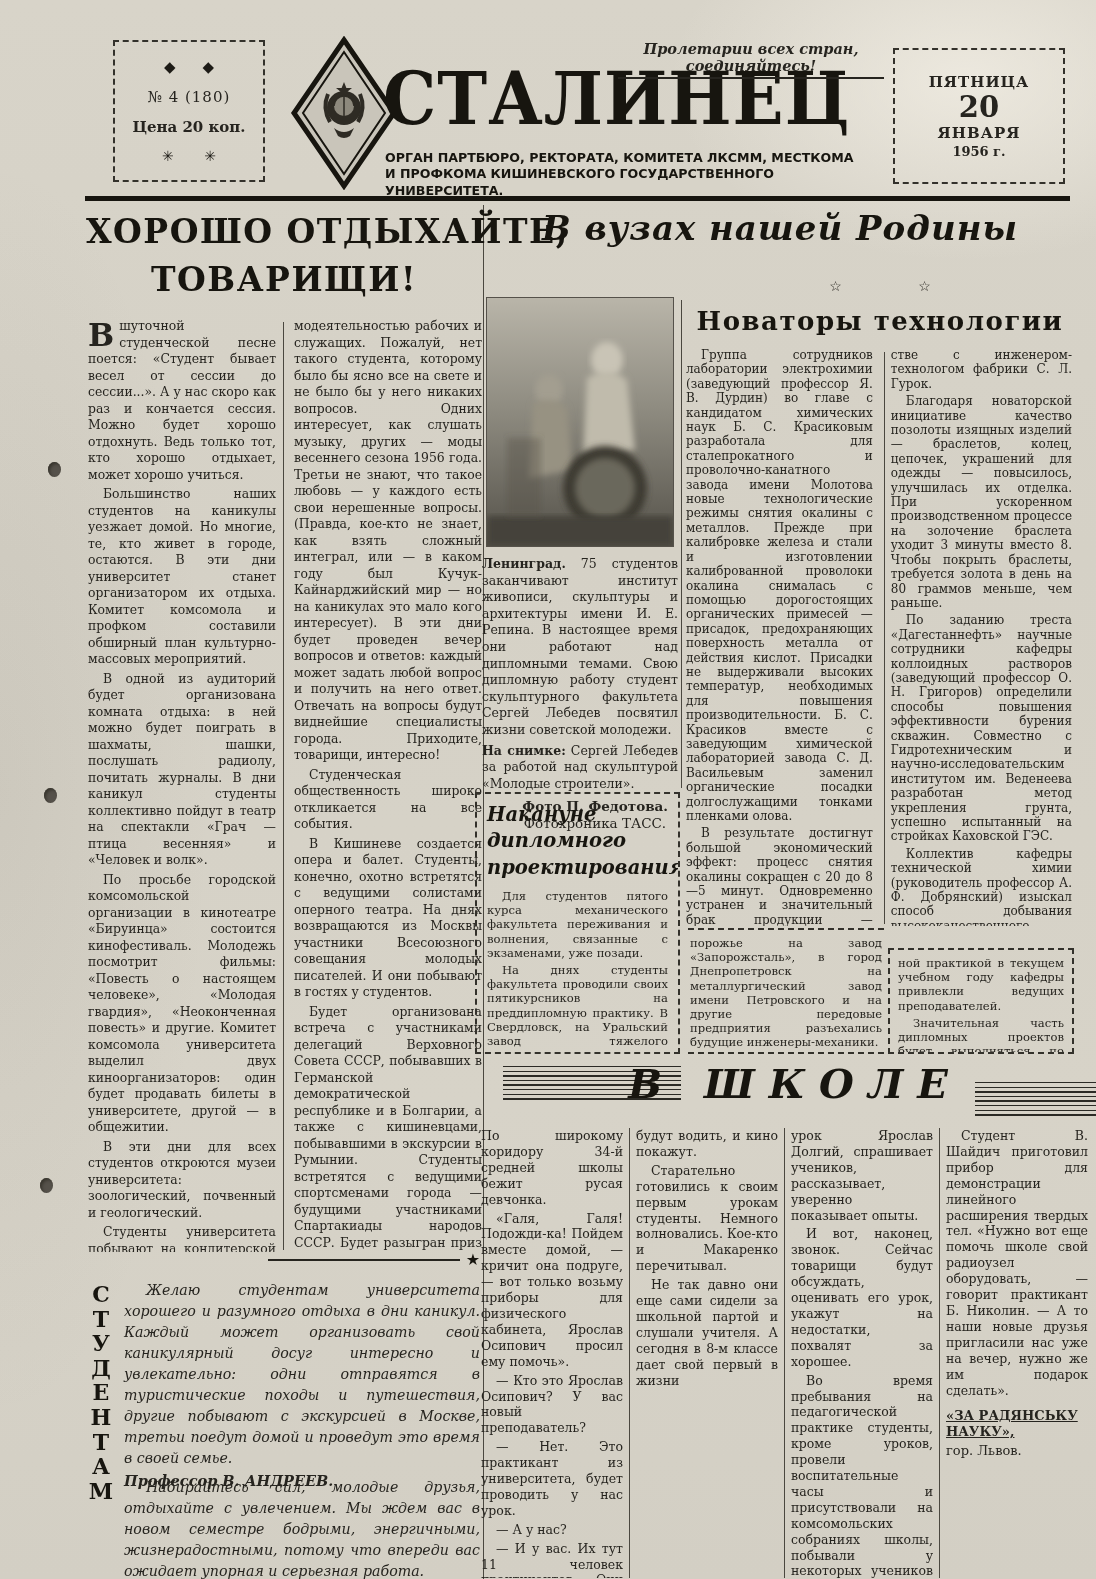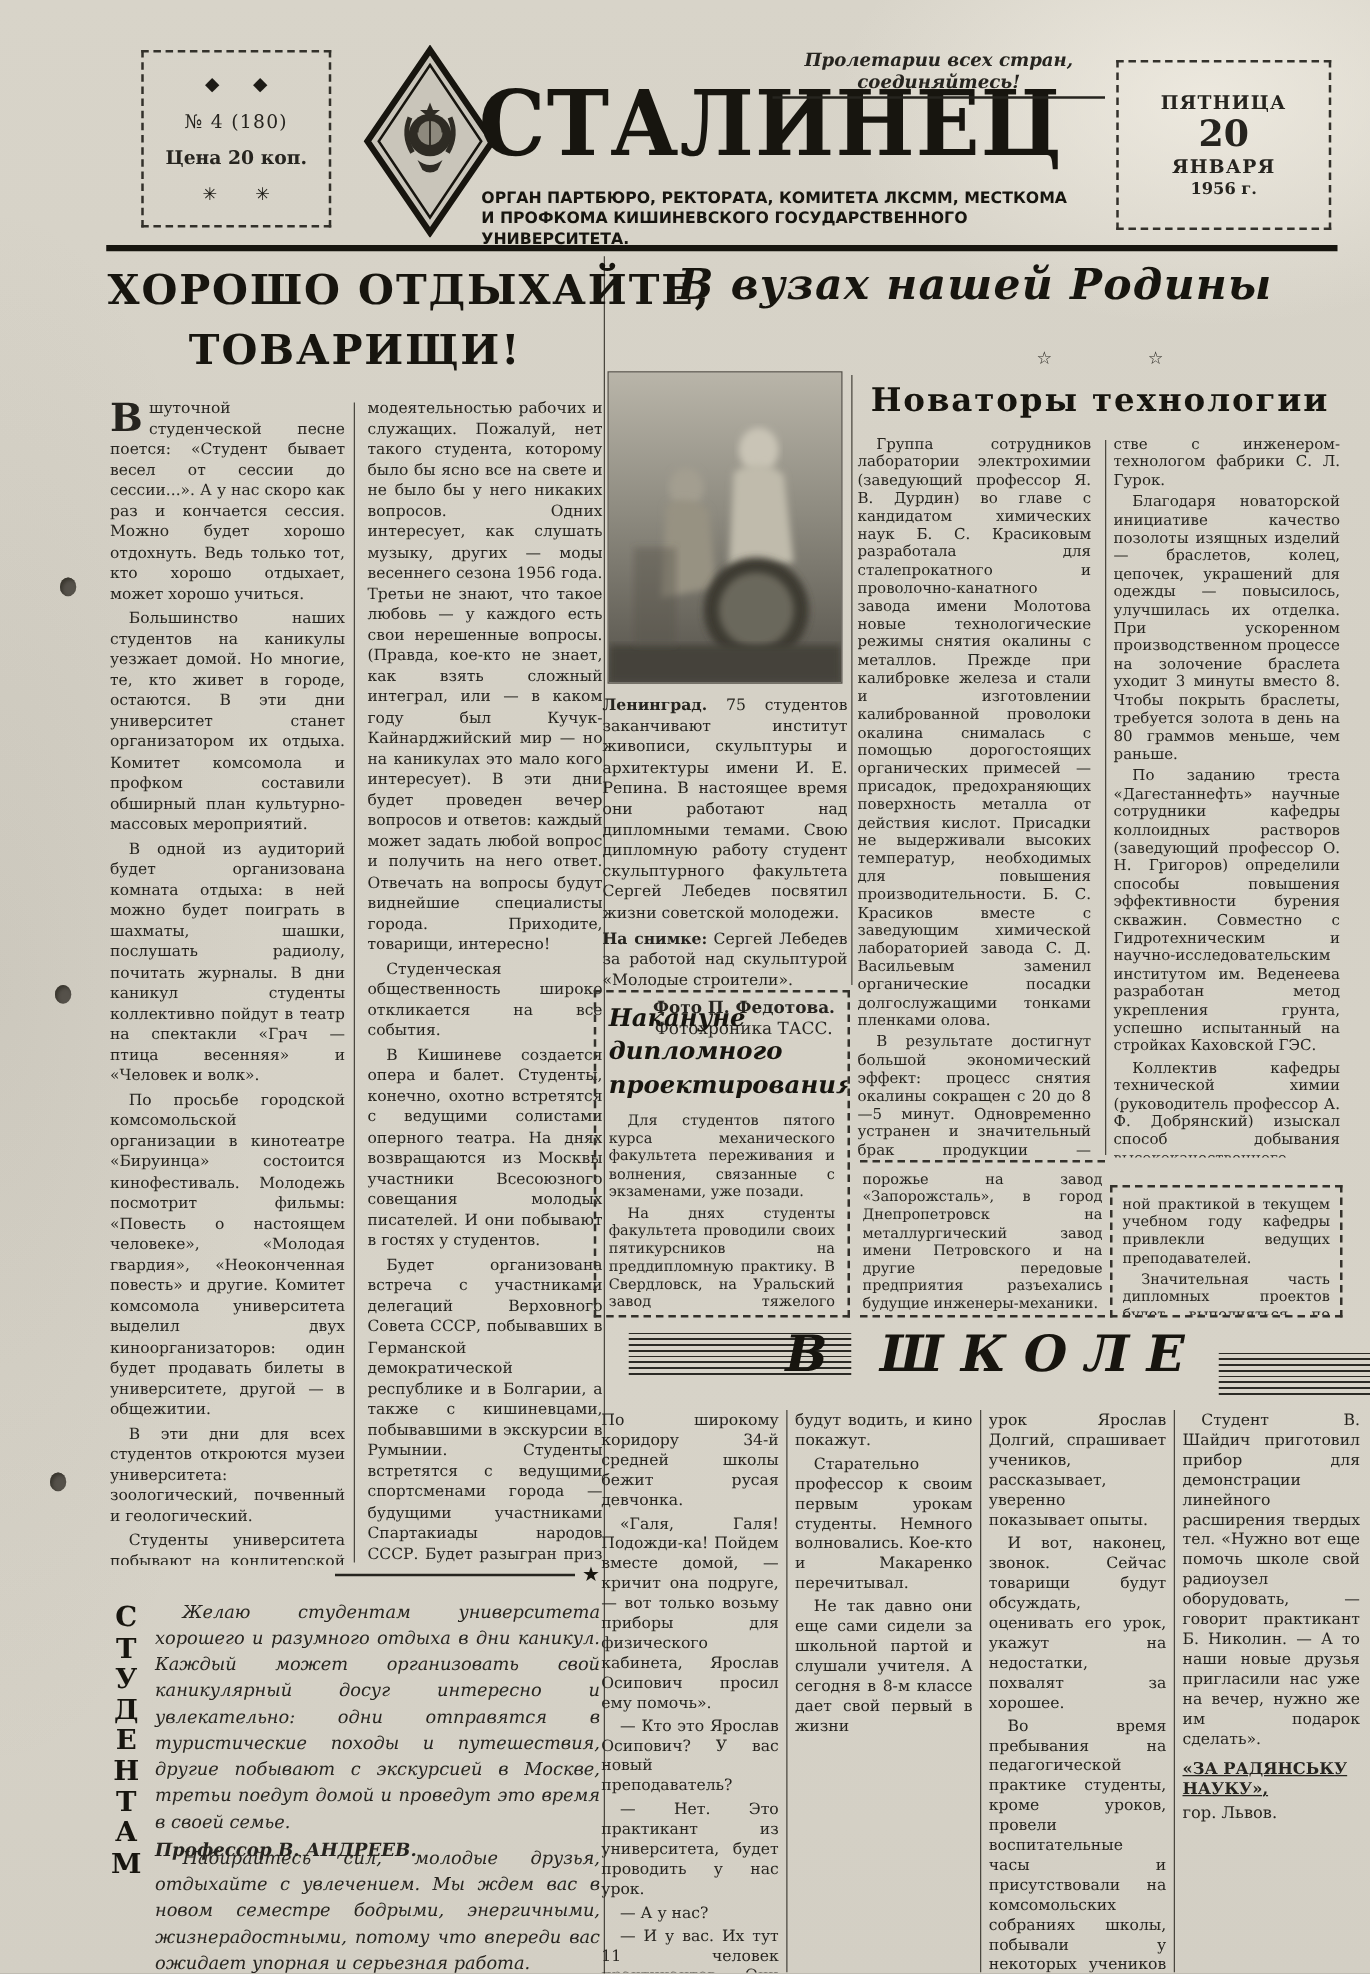--- a/index.html
+++ b/index.html
@@ -277,21 +277,21 @@
     <div class="col sc">
       <p class="first-p">По широкому коридору 34-й средней школы бежит русая девчонка.</p>
       <p>«Галя, Галя! Подожди-ка! Пойдем вместе домой, — кричит она подруге, — вот только возьму приборы для физического кабинета, Ярослав Осипович просил ему помочь».</p>
       <p>— Кто это Ярослав Осипович? У вас новый преподаватель?</p>
       <p>— Нет. Это практикант из университета, будет проводить у нас урок.</p>
       <p>— А у нас?</p>
       <p>— И у вас. Их тут 11 человек практикантов. Они целый месяц будут у нас в школе. И уроки будут давать, и, говорили, на экскурсии</p>
     </div>
     <div class="col sc">
       <p class="first-p">будут водить, и кино покажут.</p>
-      <p>Старательно профессор к своим первым урокам студенты. Немного волновались. Кое-кто и Макаренко перечитывал.</p>
+      <p>Старательно готовились к своим первым урокам студенты. Немного волновались. Кое-кто и Макаренко перечитывал.</p>
       <p>Не так давно они еще сами сидели за школьной партой и слушали учителя. А сегодня в 8-м классе дает свой первый в жизни</p>
     </div>
     <div class="col sc">
       <p class="first-p">урок Ярослав Долгий, спрашивает учеников, рассказывает, уверенно показывает опыты.</p>
       <p>И вот, наконец, звонок. Сейчас товарищи будут обсуждать, оценивать его урок, укажут на недостатки, похвалят за хорошее.</p>
       <p>Во время пребывания на педагогической практике студенты, кроме уроков, провели воспитательные часы и присутствовали на комсомольских собраниях школы, побывали у некоторых учеников дома.</p>
 
     </div>
     <div class="col sc">
       <p>Студент В. Шайдич приготовил прибор для демонстрации линейного расширения твердых тел. «Нужно вот еще помочь школе свой радиоузел оборудовать, — говорит практикант Б. Николин. — А то наши новые друзья пригласили нас уже на вечер, нужно же им подарок сделать».</p>

